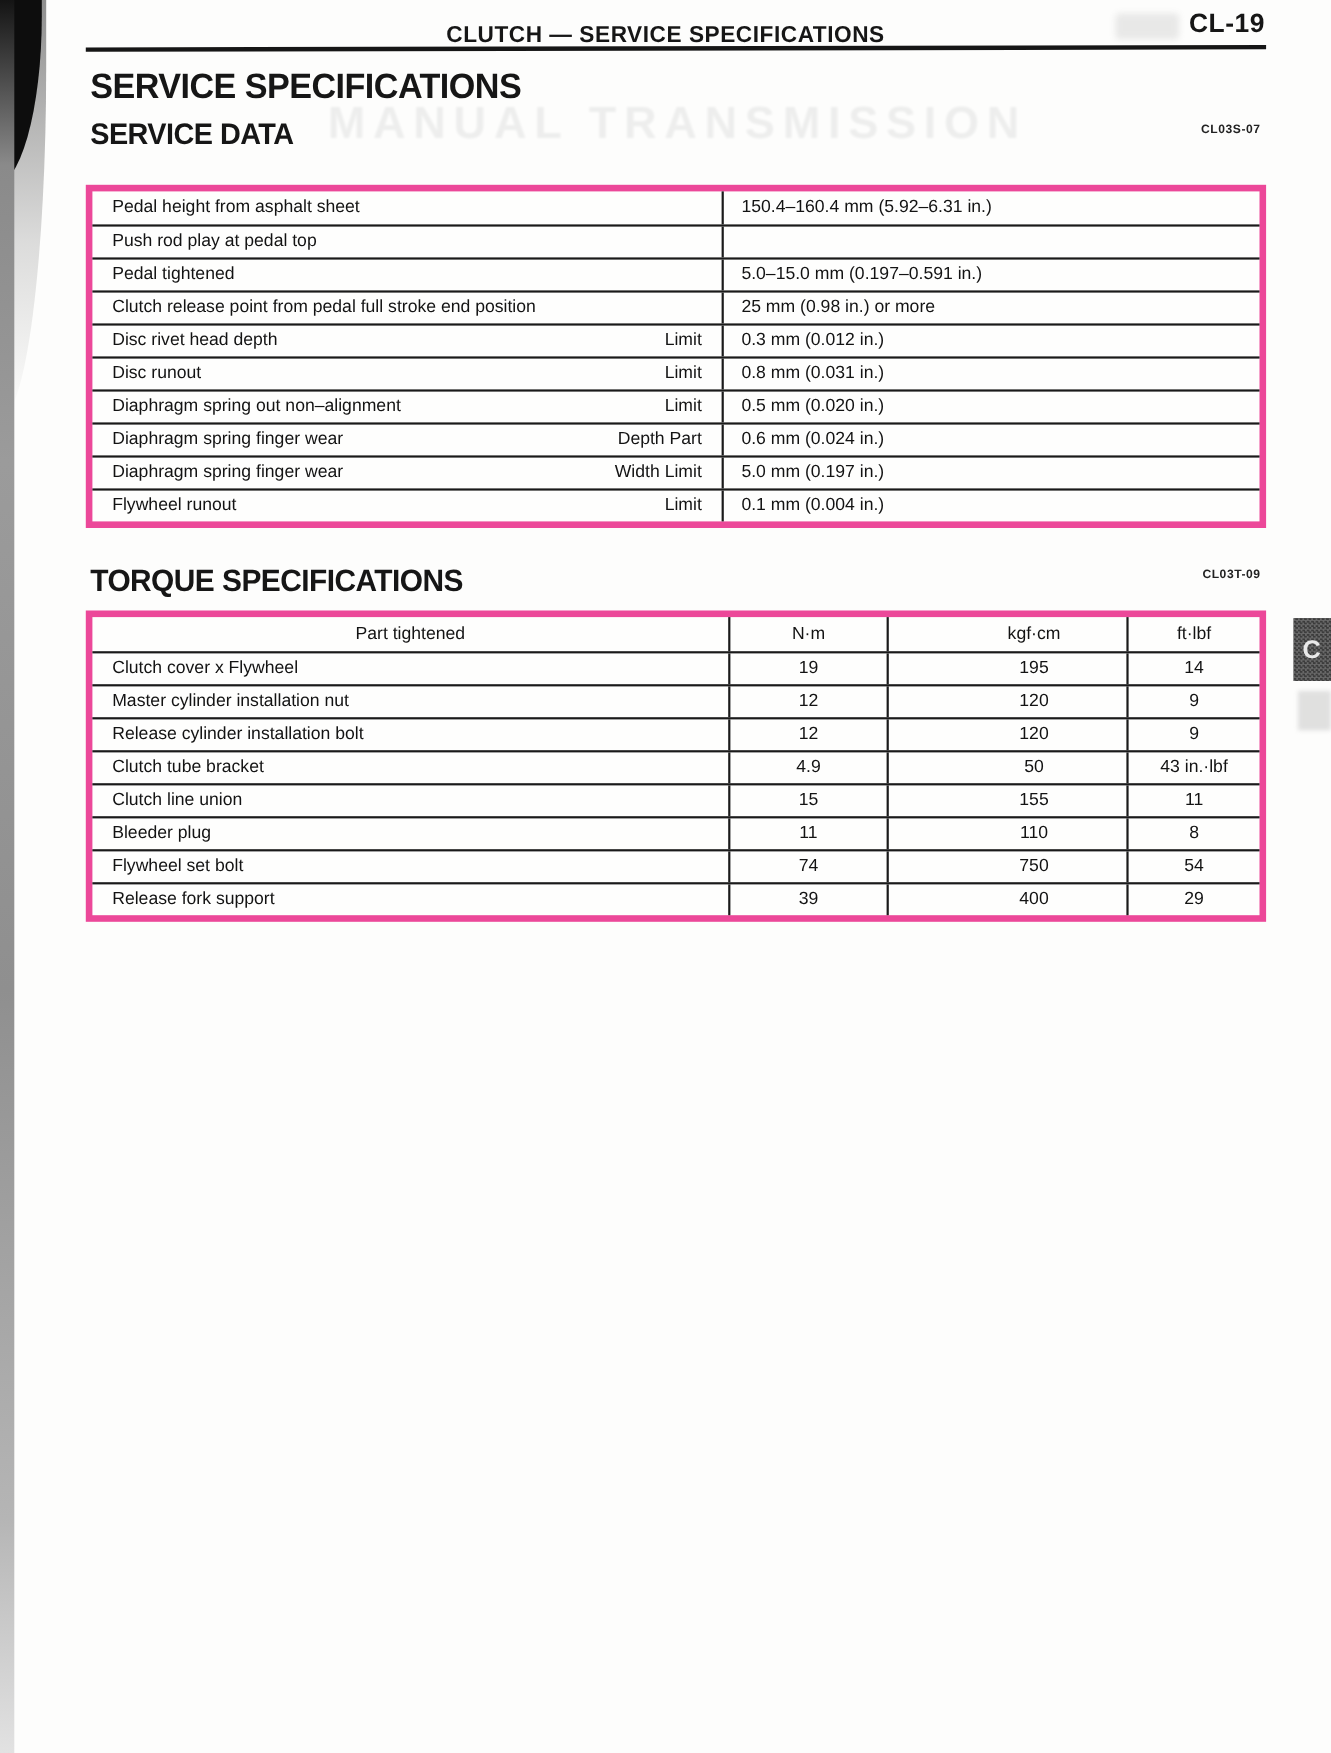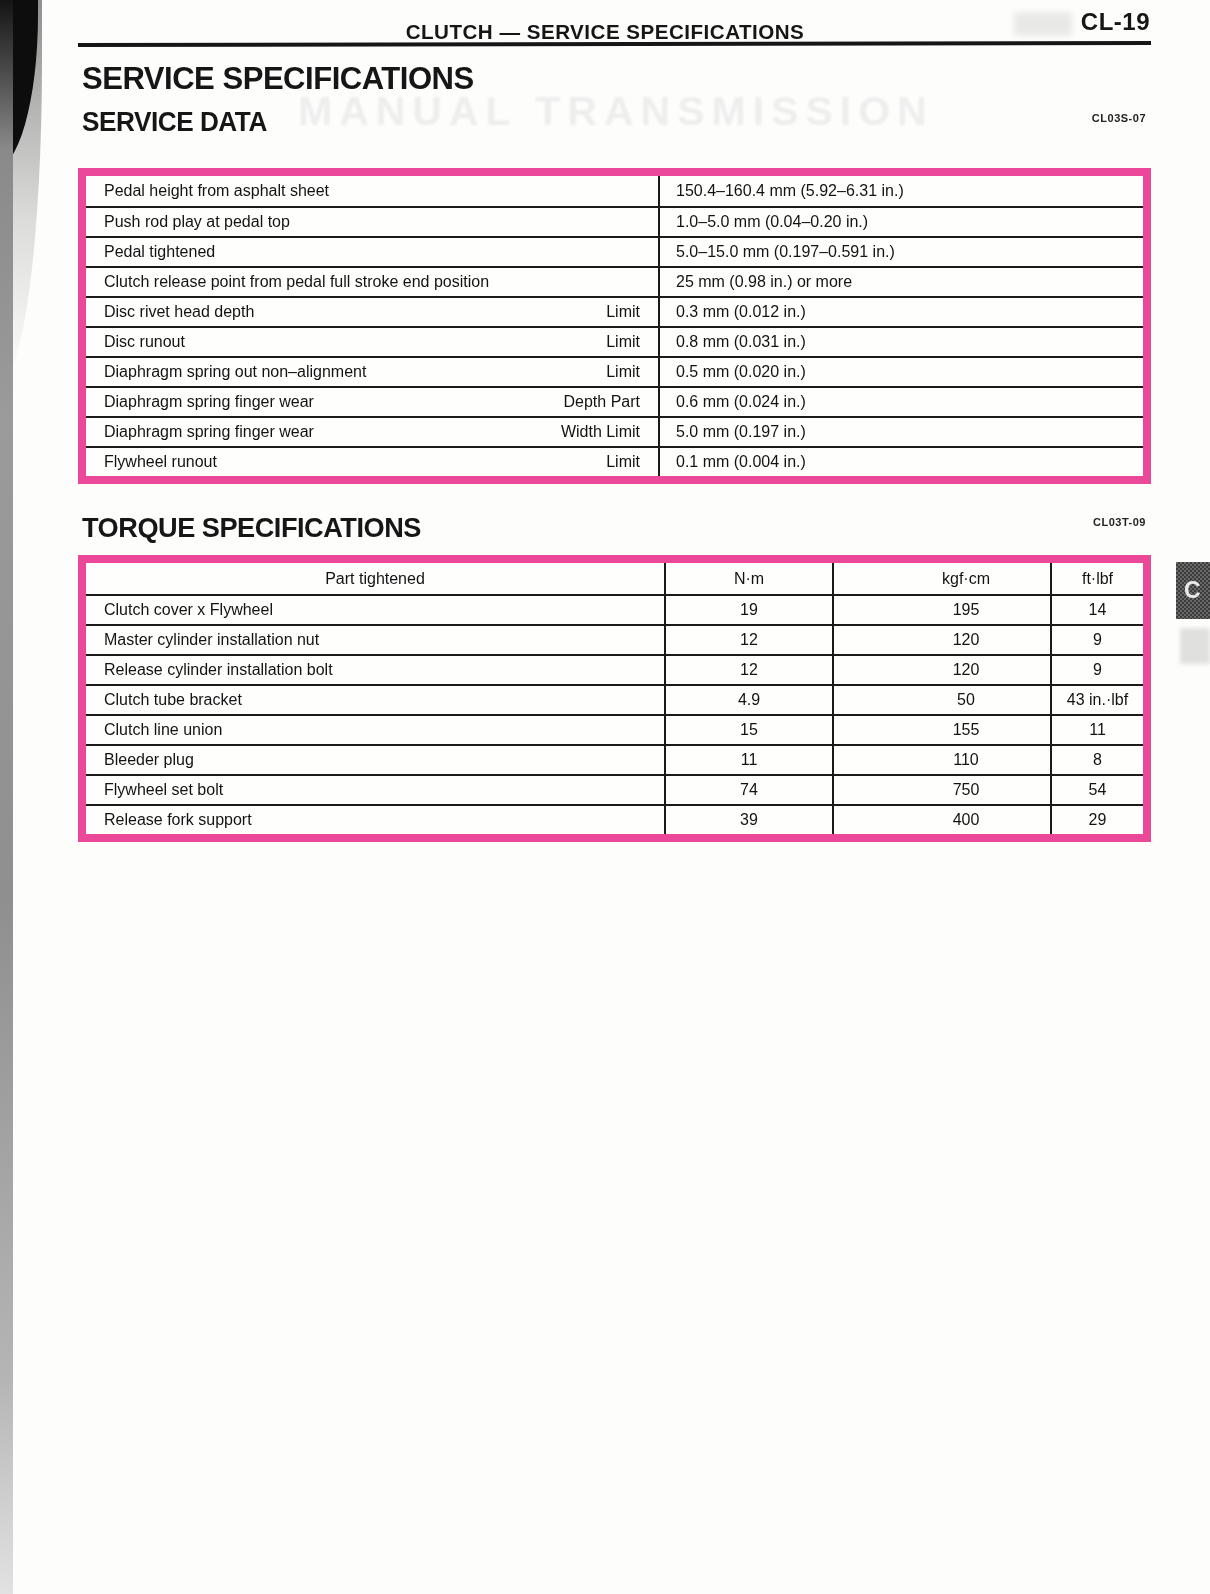--- a/index.html
+++ b/index.html
@@ -64,38 +64,38 @@
   .h-torque {
     position:absolute; left:82px; top:512px;
     font-size:28px; font-weight:bold; letter-spacing:-.5px; transform:scaleX(.97); transform-origin:left;
   }
   .fig-code { position:absolute; font-size:11px; font-weight:bold; letter-spacing:.5px; color:#222; }
   .fig-code.c1 { right:64px; top:112px; }
   .fig-code.c2 { right:64px; top:516px; }
   
   .tbl {
     position:absolute; left:78px; width:1073px;
-    border:8px solid #ec4899;
+    border:6px solid #ec4899;
     background:rgba(255,255,255,.4);
   }
   .tbl-service { top:168px; }
   .tbl-torque  { top:555px; }
   .row { display:flex; height:30px; border-top:2px solid #1a1a1a; }
   .row:first-child { border-top:none; }
   .row.hdr { height:31px; }
   .cell { display:flex; align-items:center; font-size:16px; color:#131313; }
   .svc-left {
     width:574px; border-right:2px solid #1a1a1a;
     display:flex; align-items:center; justify-content:space-between;
     padding:0 18px 0 18px;
   }
   .svc-value { flex:1; padding-left:16px; }
   .qualifier { text-align:left; }
   .t-part  { width:580px; border-right:2px solid #1a1a1a; padding-left:18px; }
-  .t-nm    { width:168px; border-right:2px solid #1a1a1a; justify-content:center; }
+  .t-nm    { width:144px; border-right:2px solid #1a1a1a; justify-content:center; }
   .t-kgf   { width:170px; border-right:2px solid #1a1a1a; justify-content:center;margin-left:48px; }
   .t-ft    { flex:1; justify-content:center; }
   .hdr .cell, .hdr { font-size:16px; }
   .hdr .t-part { justify-content:center; padding-left:0; }
   
   .side-tab {
     position:absolute; right:0; top:562px; width:34px; height:57px;
     background:#4f4f4f;
     background-image:repeating-conic-gradient(#3c3c3c 0% 25%, #686868 0% 50%);
     background-size:4px 4px;
@@ -133,23 +133,20 @@
       </div>
     <div class="cell svc-value">
         <span>150.4–160.4 mm (5.92–6.31 in.)</span>
       </div>
   </div>
   <div class="row">
     <div class="cell svc-left">
         <span>Push rod play at pedal top</span>
         <span class="qualifier"></span>
       </div>
-    <div class="cell svc-value">
-        <span>1.0–5.0 mm (0.04–0.20 in.)</span>
-      </div>
   </div>
   <div class="row">
     <div class="cell svc-left">
         <span>Pedal tightened</span>
         <span class="qualifier"></span>
       </div>
     <div class="cell svc-value">
         <span>5.0–15.0 mm (0.197–0.591 in.)</span>
       </div>
   </div>

